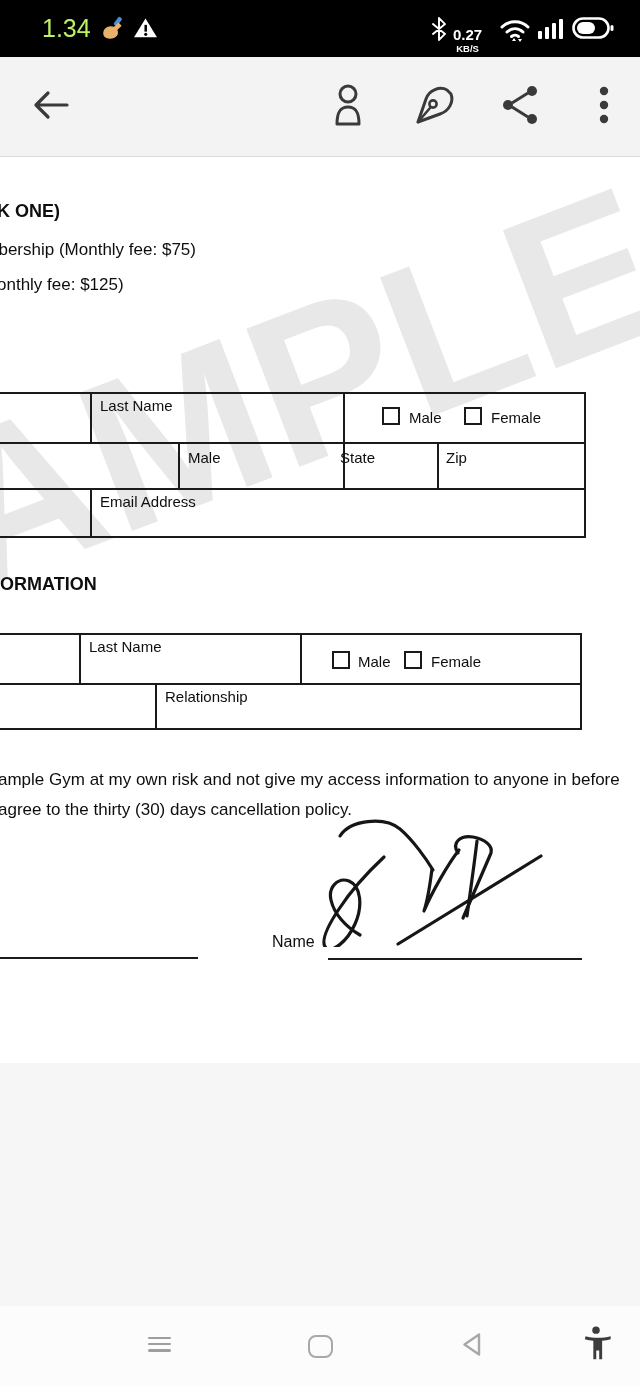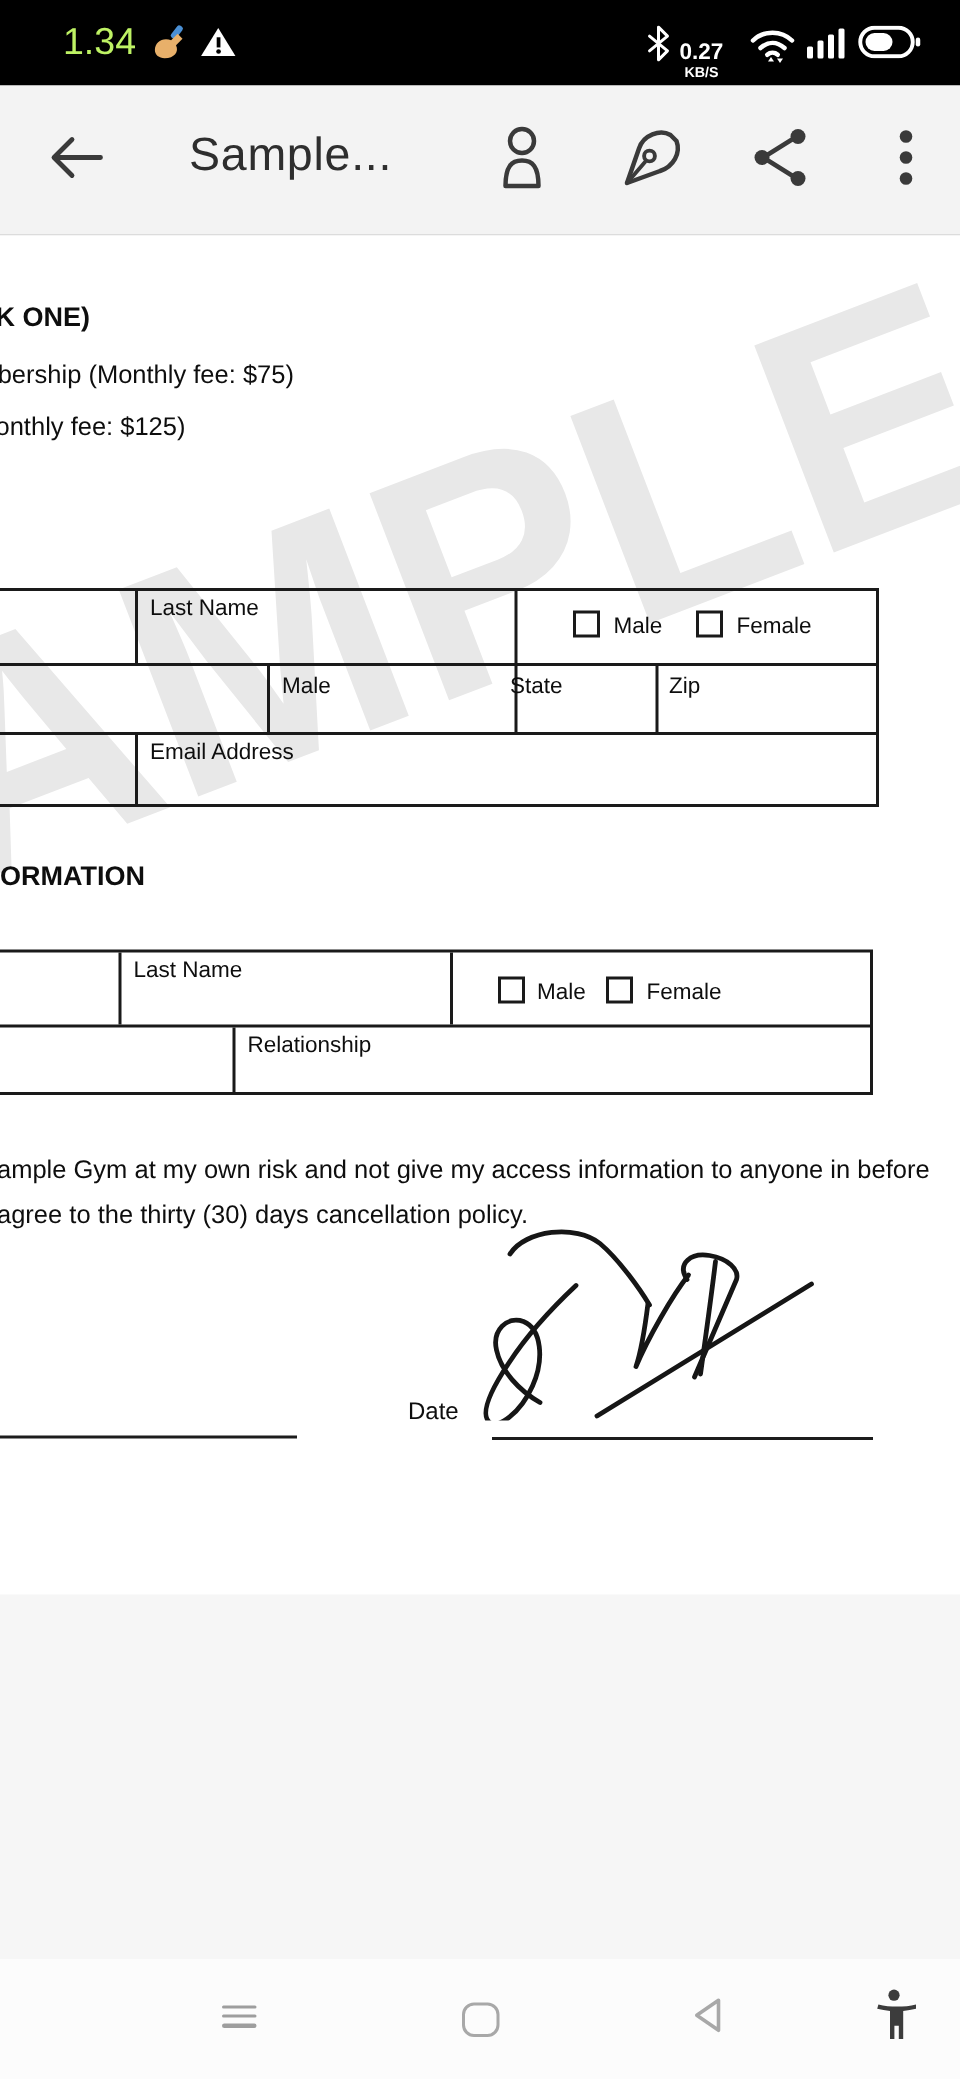--- a/index.html
+++ b/index.html
@@ -103,21 +103,20 @@
 
   <div class="toolbar">
     <div class="tb-btn" style="left:26px;width:50px;">
       <span>
         <svg width="40" height="32" viewBox="0 0 40 32">
           <path d="M6,16 L36,16 M17,4 L5,16 L17,28" stroke="#3a3a3a" stroke-width="3.2" fill="none" stroke-linecap="round" stroke-linejoin="round"></path>
         </svg>
       </span>
     </div>
 
-    <div class="tb-title">Sample...</div>
 
     <div class="tb-btn" style="left:320px;width:56px;">
       <span>
         <svg width="42" height="46" viewBox="0 0 42 46">
           <circle cx="21" cy="12" r="8" stroke="#3a3a3a" stroke-width="3" fill="none"></circle>
           <path d="M10,42 C10,29 14,25 21,25 C28,25 32,29 32,42 L10,42 Z" stroke="#3a3a3a" stroke-width="3" fill="none" stroke-linejoin="round"></path>
         </svg>
       </span>
     </div>
 
@@ -203,21 +202,21 @@
       <g stroke="#161616" stroke-width="3.2" fill="none" stroke-linecap="round" stroke-linejoin="round">
         <path d="M30,24 C40,8 74,4 90,17 C103,28 117,48 123,58"></path>
         <path d="M74,45 C58,60 40,80 29,97 C17,115 10,130 16,136 C22,141 37,130 45,112 C53,94 51,74 39,69 C28,65 18,75 21,88 C24,102 36,115 50,123"></path>
         <path d="M122,57 C120,73 117,90 114,99 C122,80 138,52 149,38"></path>
         <path d="M148,41 C141,30 151,23 163,25 C175,27 183,34 181,41 L153,106"></path>
         <path d="M167,29 C164,54 160,82 157,104"></path>
         <path d="M88,132 L231,44"></path>
       </g>
     </svg>
 
-    <div class="doc-text" style="left:272px;top:776px;font-size:16px;">Date</div>
+    <div class="doc-text" style="left:272px;top:776px;font-size:16px;">Name</div>
     <div class="uline" style="left:0;top:800px;width:198px;"></div>
     <div class="uline" style="left:328px;top:801px;width:254px;"></div>
   </div>
 
   <div class="gray-area"></div>
 
   <div class="nav-bar">
     <div class="nav-btn burger" style="left:148px;width:40px;display:block;padding-top:27px;box-sizing:border-box;">
       <span></span>
         <span></span>

